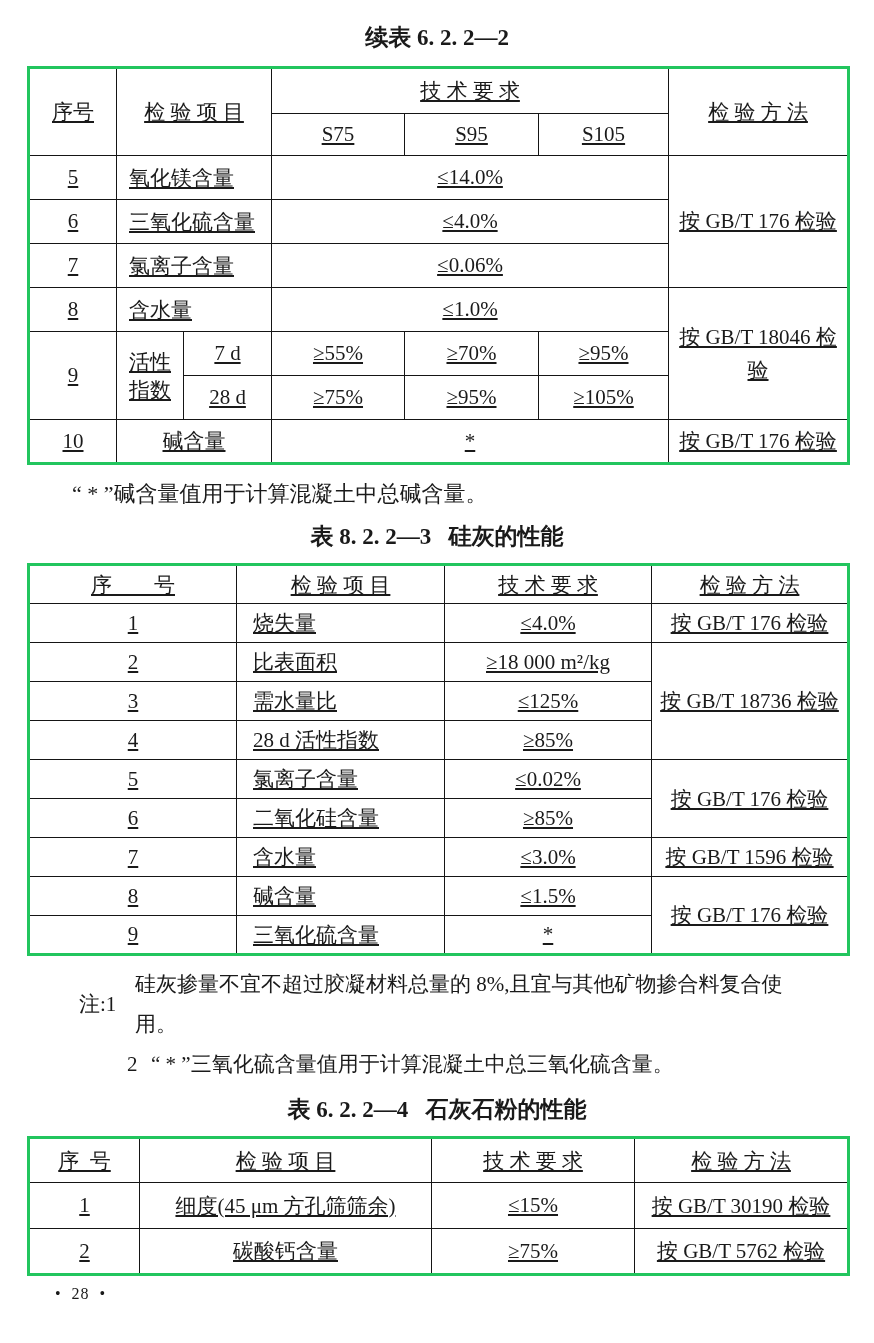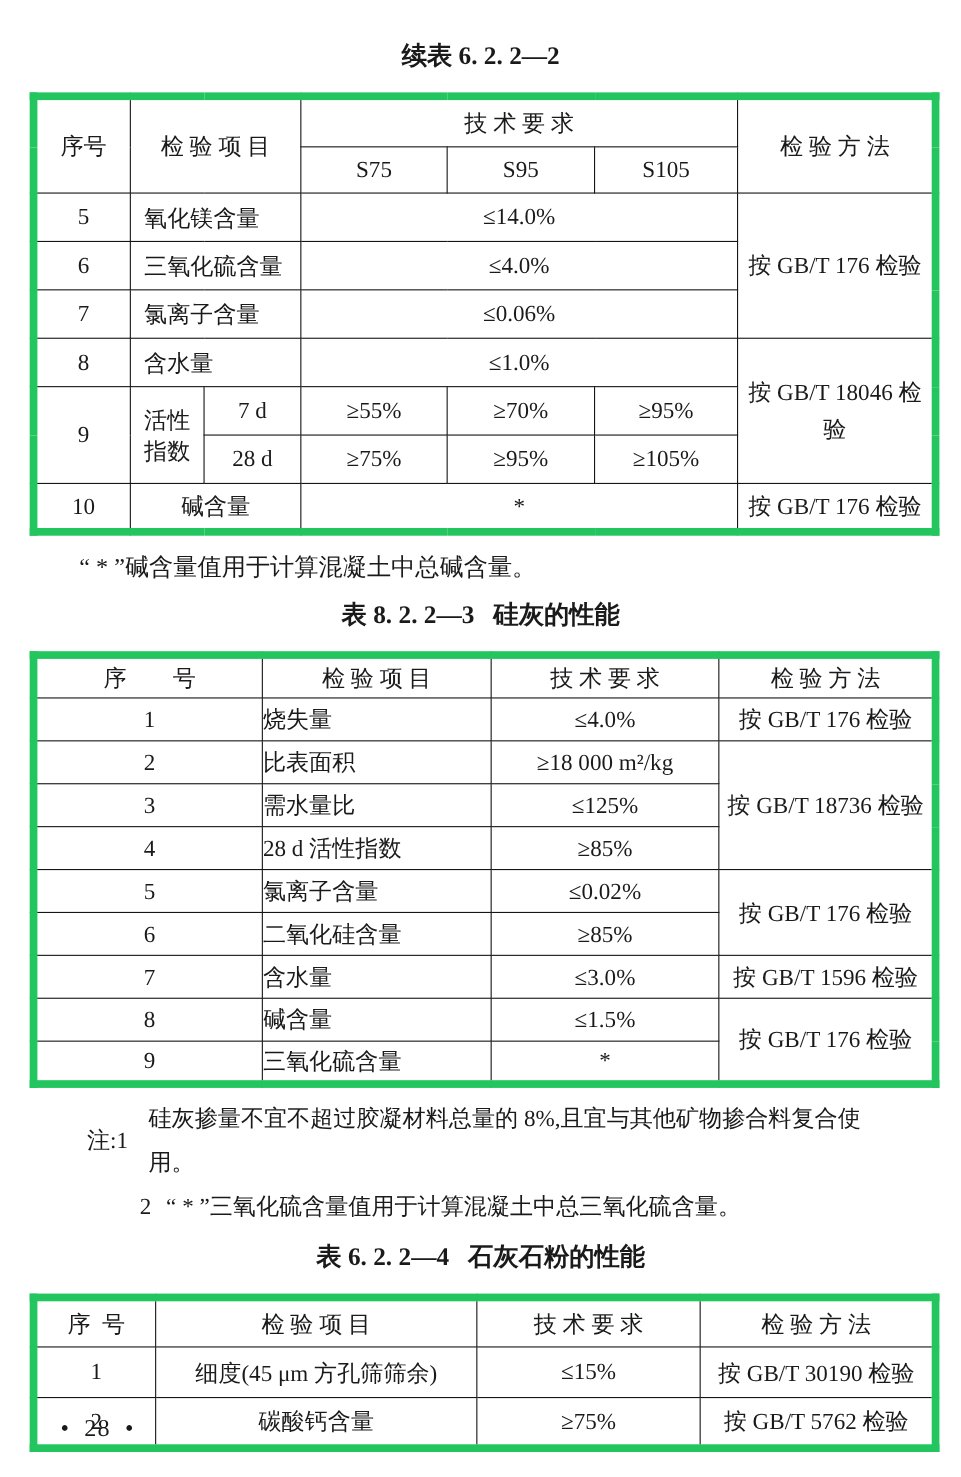--- a/index.html
+++ b/index.html
@@ -9,51 +9,52 @@
     background: #ffffff;
     position: relative;
     overflow: hidden;
     font-family: "Liberation Serif", "DejaVu Serif", serif;
     color: #1a1a1a;
   }
   .content { padding: 18px 27px 0 27px; }
 
   .doc-title {
     font-size: 23px; font-weight: bold;
-    text-align: center; margin: 17px;
+    text-align: center; margin: 4px;
     line-height: 32px; white-space: pre;
   }
   .mt-title2 { margin-top: 12px; }
   .mt-title3 { margin-top: 10px; }
 
   table {
     border-collapse: collapse; table-layout: fixed;
     width: 820px;
-    border: 7px solid #22c55e;
+    border: 3px solid #22c55e;
     margin-top: 12px;
+    text-decoration: underline;
   }
   th, td {
     border: 1.5px solid #151515;
     font-size: 21px; font-weight: normal;
     text-align: center; vertical-align: middle;
     padding: 0; overflow: hidden;
   }
   th { white-space: pre; }
 
   
   .t1 tr.h1 { height: 46px; }
   .t1 tr.h2 { height: 42px; }
   .t1 tr.body { height: 44px; }
   .t1 td.item { text-align: left; padding-left: 12px; margin-left: 15px; }
   .t1 td.method { padding: 0 8px; line-height: 1.55; }
 
   
   .t2 { margin-top: 10px; }
   .t2 tr { height: 39px; }
-  .t2 td.item { text-align: left; }
+  .t2 td.item { text-align: left; padding-left: 16px; }
   .t2 td.method { padding: 0 6px; }
 
   
   .t3 { margin-top: 10px; }
   .t3 tr.h { height: 45px; }
   .t3 tr.body { height: 46px; }
 
   .footnote {
     margin: 14px 0 0 45px;
     font-size: 22px; line-height: 30px;
@@ -61,21 +62,21 @@
 
   .notes { margin-top: 8px; font-size: 21px; }
   .note-row { display: flex; align-items: center; line-height: 40px; }
   .note-label-1 { margin-left: 52px; width: 56px; white-space: pre; flex: none; }
   .note-text-1 { width: 662px; }
   .note-label-2 { margin-left: 100px; width: 24px; white-space: pre; flex: none; }
   .note-text-2 { width: 640px; }
 
   .page-number {
     position: absolute; left: 55px; top: 1285px;
-    font-size: 22px; white-space: pre; letter-spacing: 1px;
+    font-size: 16px; white-space: pre; letter-spacing: 1px;
   }
 </style>
 </head>
 <body>
 
 <div class="page">
   <div class="content">
 
     <h1 class="doc-title">续表 6. 2. 2—2</h1>
 

